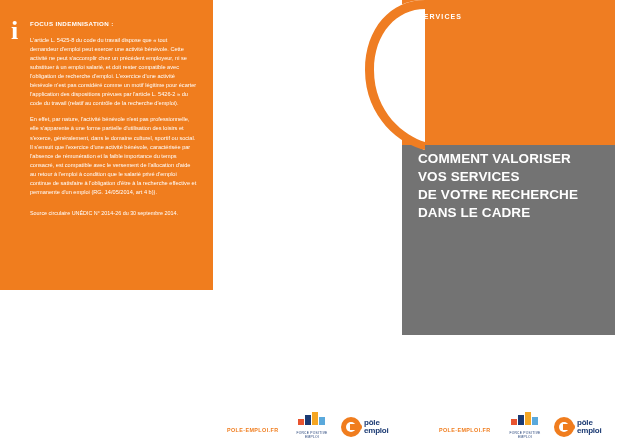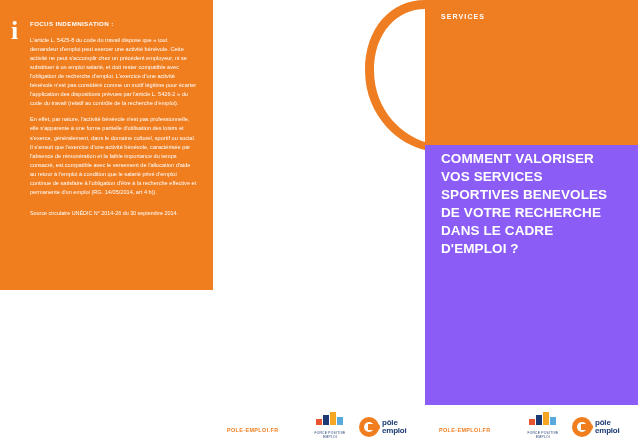--- a/index.html
+++ b/index.html
@@ -75,25 +75,25 @@
     left: 213px;
     top: 0;
     width: 212px;
     height: 447px;
     background: #ffffff;
   }
 
   
   .right-panel {
     position: absolute;
-    left: 425px;
-    top: 0;
-    width: 213px;
-    height: 447px;
-    background: #8b5cf6;
+    left: 402px;
+    top: 0;
+    width: 213px;
+    height: 335px;
+    background: #737373;
   }
   .cover-top {
     position: absolute;
     left: 0;
     top: 0;
     width: 213px;
     height: 145px;
     background: #ef7d22;
   }
   .services-label {
@@ -149,21 +149,21 @@
     position: absolute;
     left: 14px;
     bottom: 14px;
     font-size: 5.4px;
     font-weight: bold;
     letter-spacing: 0.4px;
     color: #f07d1e;
   }
   .logos {
     position: absolute;
-    right: 10px;
+    right: 28px;
     bottom: 8px;
     display: flex;
     align-items: flex-end;
     gap: 8px;
   }
   .logo-fp {
     width: 42px;
     height: 27px;
     position: relative;
   }
@@ -247,24 +247,22 @@
 
   <div class="middle-panel"></div>
 
   <div class="right-panel">
     <div class="cover-top">
       <div class="services-label">SERVICES</div>
     </div>
     <div class="cover-title">
       <span class="line">COMMENT VALORISER</span>
       <span class="line">VOS SERVICES</span>
-      <span class="line">SPORTIVES BENEVOLES</span>
       <span class="line">DE VOTRE RECHERCHE</span>
       <span class="line">DANS LE CADRE</span>
-      <span class="line">D'EMPLOI ?</span>
     </div>
   </div>
 
   <svg class="swoosh" viewBox="0 0 212 447">
     <path d="M212,0 L212,150 C212,150 150,128 150,70 C150,24 180,0 212,0 Z" fill="#ffffff"></path>
     <path d="M212,0 C178,0 152,28 152,70 C152,118 188,145 212,150 L212,142 C192,136 161,113 161,70 C161,33 184,9 212,9 Z" fill="#ef7d22"></path>
   </svg>
 
   <div class="footer footer-left">
     <div class="footer-url">POLE-EMPLOI.FR</div>

